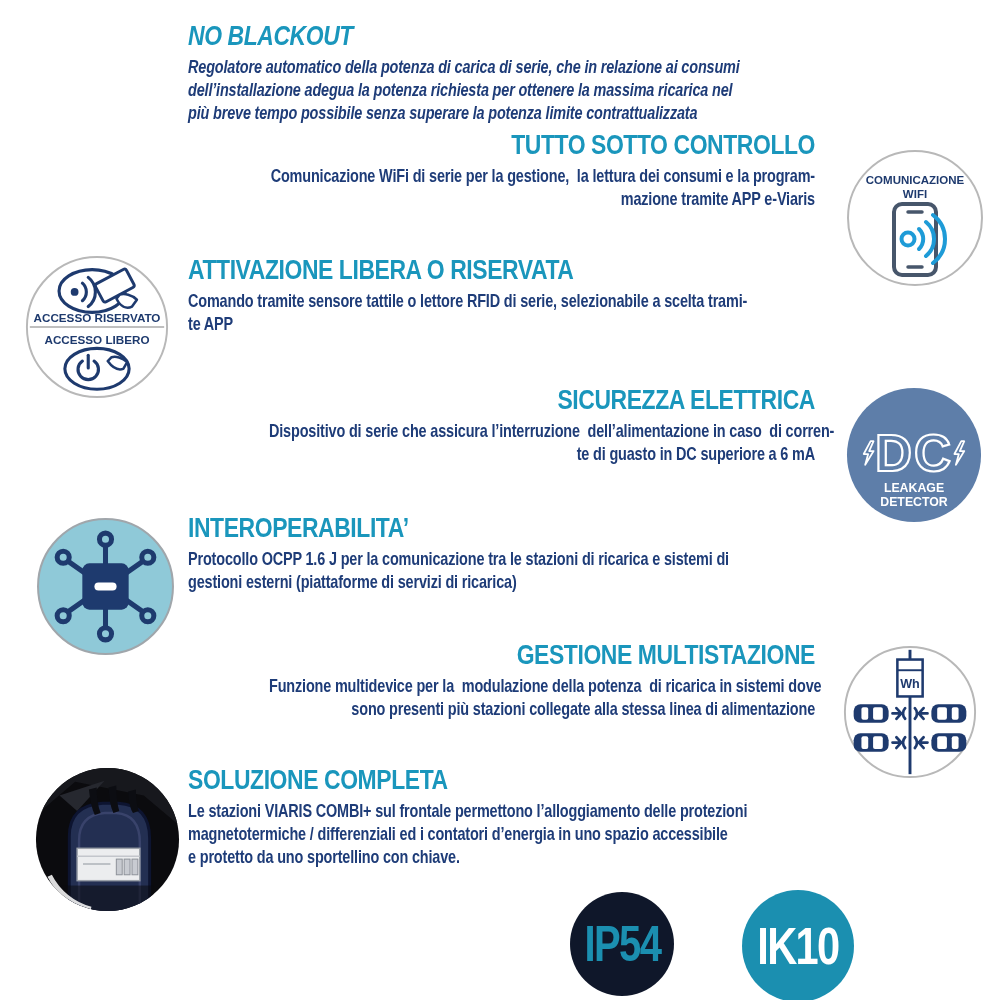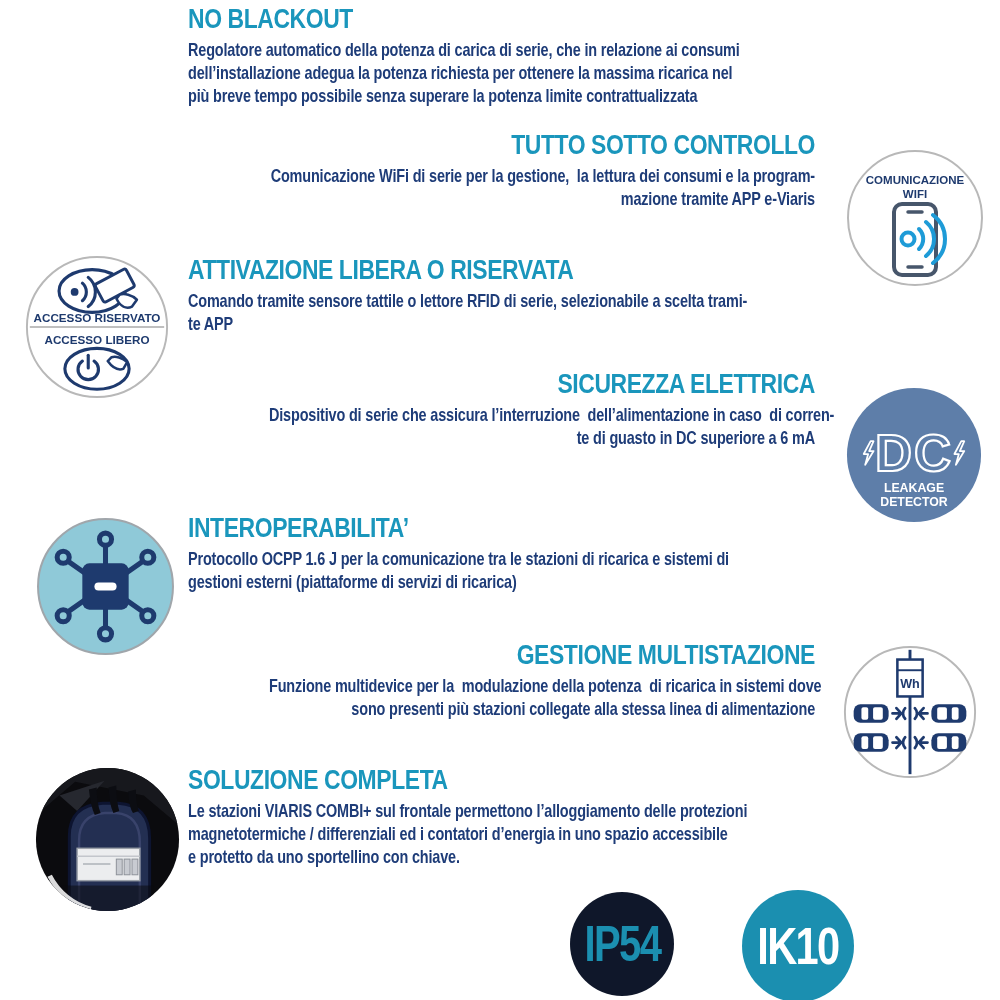--- a/index.html
+++ b/index.html
@@ -24,21 +24,21 @@
   .badge-teal{background:#1b8fb0;}
   .badge span{font-weight:700;letter-spacing:-2px;transform:scaleX(0.8);}
   .badge-gray span{color:#1b8fb0;font-size:50px;}
   .badge-teal span{color:#ffffff;font-size:52px;}
 </style>
 </head>
 <body>
 
 <div class="page">
 
-  <section class="row leftal" style="left:188px;top:5px;width:700px;">
+  <section class="row leftal" style="left:188px;top:22px;width:700px;font-style:italic;">
     <h2 class="title">NO BLACKOUT</h2>
     <div class="body-line">Regolatore automatico della potenza di carica di serie, che in relazione ai consumi</div>
     <div class="body-line">dell’installazione adegua la potenza richiesta per ottenere la massima ricarica nel</div>
     <div class="body-line">più breve tempo possibile senza superare la potenza limite contrattualizzata</div>
   </section>
 
   <section class="row rightal" style="left:115px;top:131px;width:700px;">
     <h2 class="title">TUTTO SOTTO CONTROLLO</h2>
     <div class="body-line">Comunicazione WiFi di serie per la gestione,  la lettura dei consumi e la program-</div>
     <div class="body-line">mazione tramite APP e-Viaris</div>
@@ -85,21 +85,21 @@
         <path d="M86 110 c5 7 10 10 16 8 l4 -7 c-5 -5 -12 -6 -16 -5 z" fill="#ffffff" stroke="#1e3a6e" stroke-width="2.6" stroke-linejoin="round"></path>
       </g>
     </svg>
   </div>
   <section class="row leftal" style="left:188px;top:256px;width:700px;">
     <h2 class="title">ATTIVAZIONE LIBERA O RISERVATA</h2>
     <div class="body-line">Comando tramite sensore tattile o lettore RFID di serie, selezionabile a scelta trami-</div>
     <div class="body-line">te APP</div>
   </section>
 
-  <section class="row rightal" style="left:115px;top:370px;width:700px;">
+  <section class="row rightal" style="left:115px;top:386px;width:700px;">
     <h2 class="title">SICUREZZA ELETTRICA</h2>
     <div class="body-line">Dispositivo di serie che assicura l’interruzione  dell’alimentazione in caso  di corren-</div>
     <div class="body-line">te di guasto in DC superiore a 6 mA</div>
   </section>
   <div class="icon" style="left:845px;top:386px;">
     <svg width="138" height="138" viewBox="0 0 140 140">
       <circle cx="70" cy="70" r="68" fill="#5e7ea9"></circle>
       <g stroke="#ffffff" stroke-width="1.8" fill="none" stroke-linejoin="round">
         <path d="M26 56 l-7 13 h4.5 l-3 11 8.5 -14 h-4.5 l4.5 -10 z"></path>
       </g>

